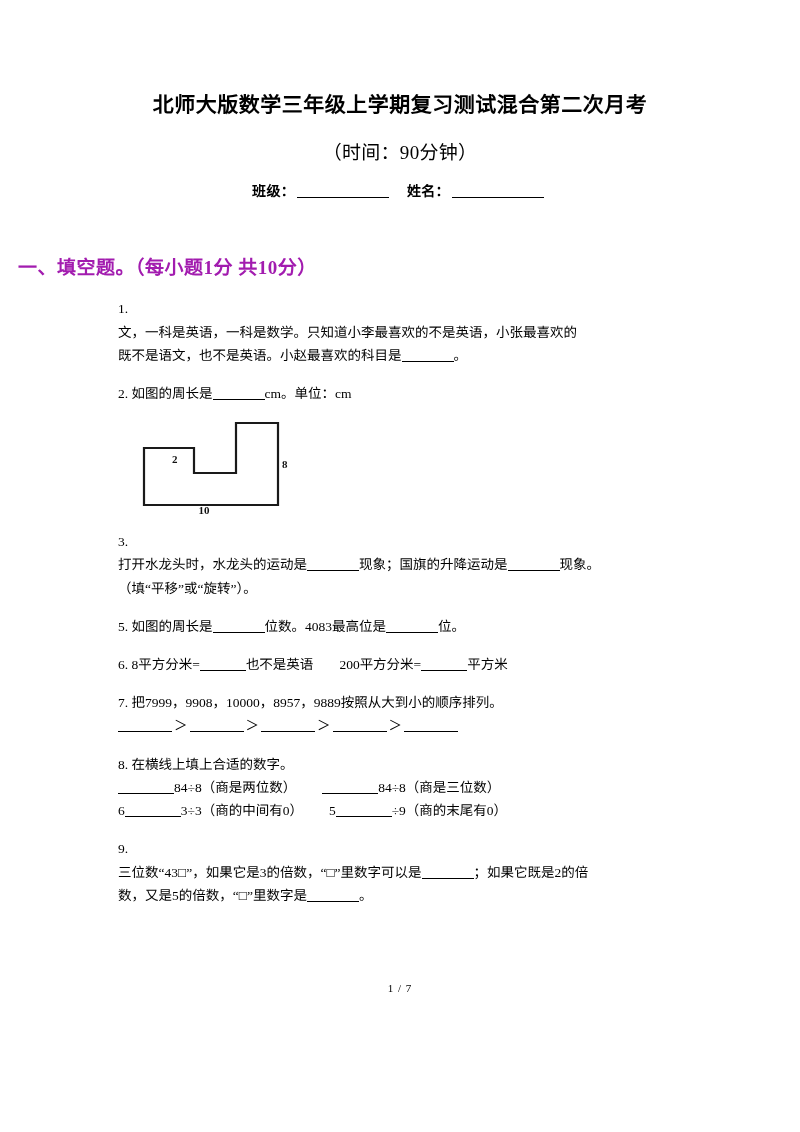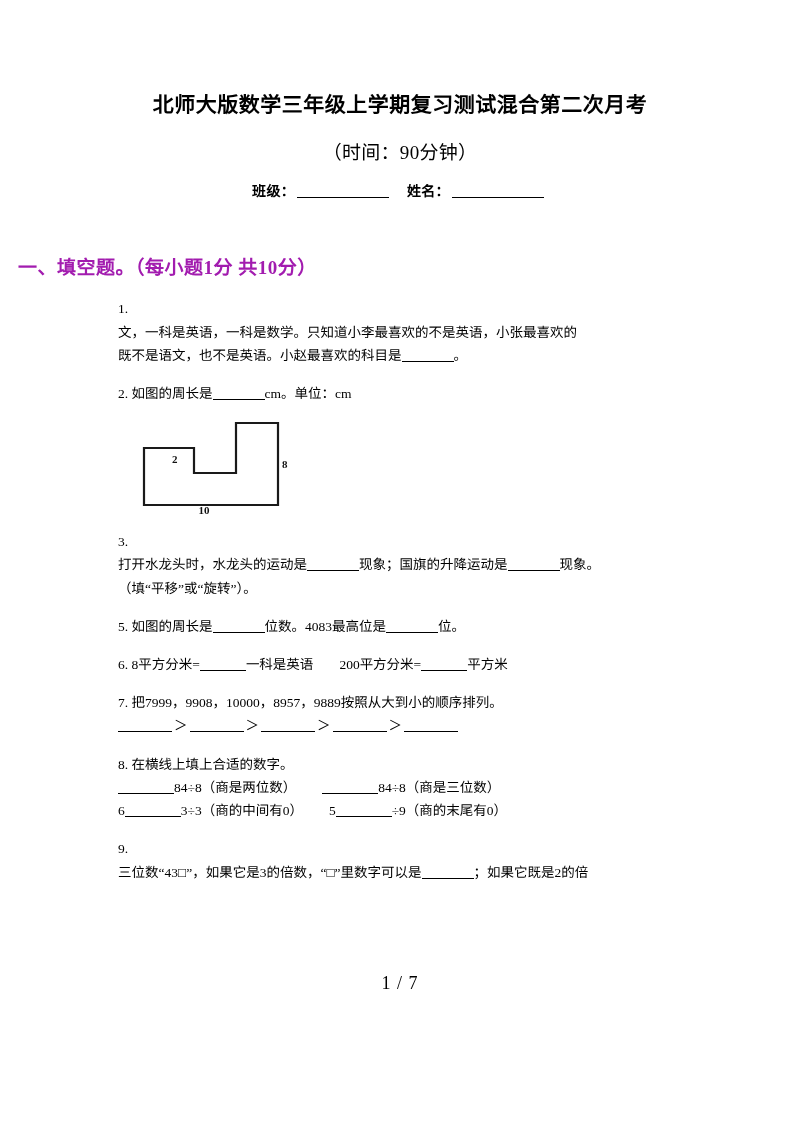--- a/index.html
+++ b/index.html
@@ -107,21 +107,21 @@
   }
   .figure-wrap svg { display: block; }
 
   
   .page-footer {
     position: absolute;
     left: 0;
     right: 0;
     bottom: 42px;
     text-align: center;
-    font-size: 18px;
+    font-size: 11px;
     letter-spacing: 1px;
     margin-top: 36px;
   }
 </style>
 </head>
 <body>
 
 <div class="page">
 
   <div class="doc-header">
@@ -161,36 +161,37 @@
       <p class="q-line"><span>打开水龙头时，水龙头的运动是</span><span class="blank b-lg"></span><span>现象；国旗的升降运动是</span><span class="blank b-lg"></span><span>现象。</span></p>
       <p class="q-line">（填“平移”或“旋转”）。</p>
     </div>
 
 
     <div class="q">
       <p class="q-line"><span>5.</span>&nbsp;<span>如图的周长是</span><span class="blank b-lg"></span><span>位数。4083最高位是</span><span class="blank b-lg"></span><span>位。</span></p>
     </div>
 
     <div class="q">
-      <p class="q-line"><span>6.</span>&nbsp;<span>8平方分米=</span><span class="blank b-md"></span><span>一科是英语</span><span class="col-gap"></span><span>200平方分米=</span><span class="blank b-md"></span><span>平方米</span></p>
+      <p class="q-line"><span>6.</span>&nbsp;<span>8平方分米=</span><span class="blank b-md"></span><span>也不是英语</span><span class="col-gap"></span><span>200平方分米=</span><span class="blank b-md"></span><span>平方米</span></p>
     </div>
 
     <div class="q">
       <p class="q-line"><span>7.</span>&nbsp;<span>把7999，9908，10000，8957，9889按照从大到小的顺序排列。</span></p>
       <p class="q-line seq-row"><span class="blank b-seq"></span><span class="seq-gt">＞</span><span class="blank b-seq"></span><span class="seq-gt">＞</span><span class="blank b-seq"></span><span class="seq-gt">＞</span><span class="blank b-seq"></span><span class="seq-gt">＞</span><span class="blank b-seq"></span></p>
     </div>
 
     <div class="q">
       <p class="q-line"><span>8.</span>&nbsp;<span>在横线上填上合适的数字。</span></p>
       <p class="q-line"><span class="blank b-xl"></span><span>84÷8（商是两位数）</span><span class="col-gap"></span><span class="blank b-xl"></span><span>84÷8（商是三位数）</span></p>
       <p class="q-line"><span>6</span><span class="blank b-xl"></span><span>3÷3（商的中间有0）</span><span class="col-gap"></span><span>5</span><span class="blank b-xl"></span><span>÷9（商的末尾有0）</span></p>
     </div>
 
     <div class="q">
       <p class="q-line q-num-own-line">9.</p>
       <p class="q-line"><span>三位数“43□”，如果它是3的倍数，“□”里数字可以是</span><span class="blank b-lg"></span><span>；如果它既是2的倍</span></p>
+      <p class="q-line"><span>数，又是5的倍数，“□”里数字是</span><span class="blank b-lg"></span><span>。</span></p>
     </div>
 
   </div>
 
   <div class="page-footer">1 / 7</div>
 
 </div>
 
 </body></html>

